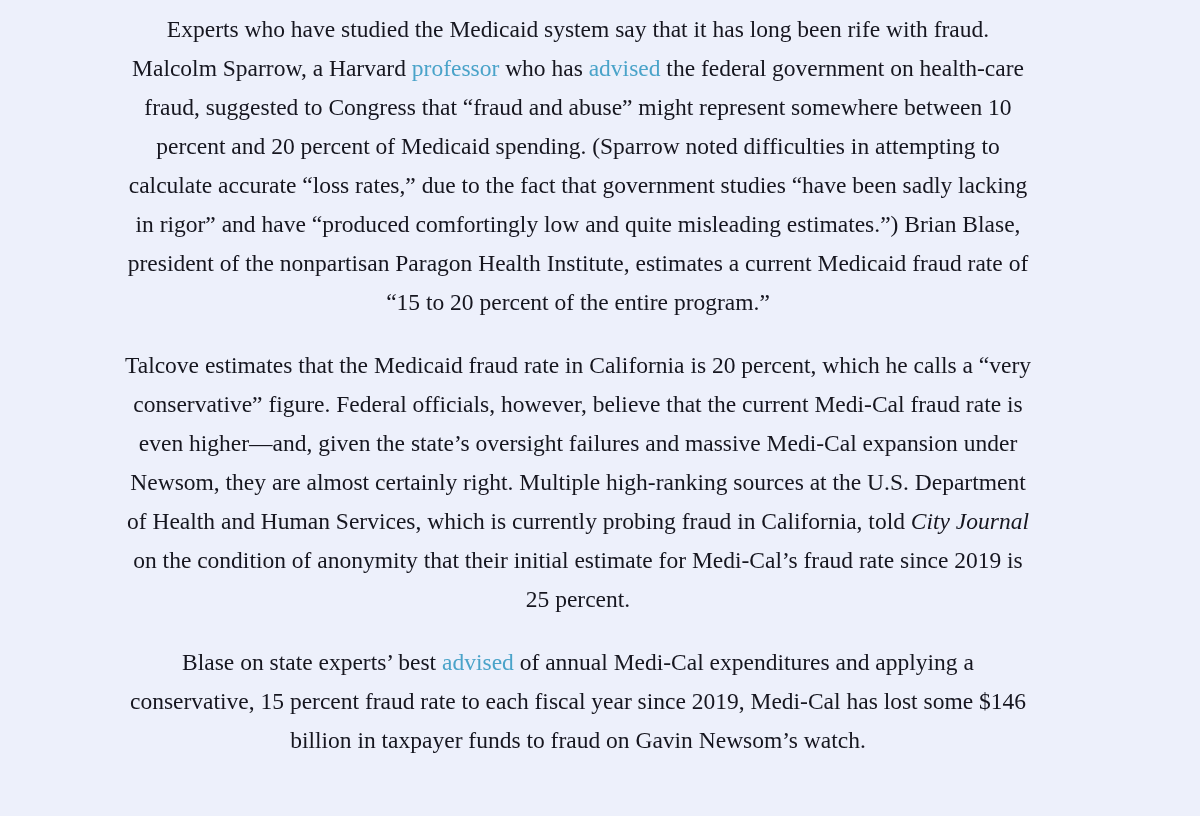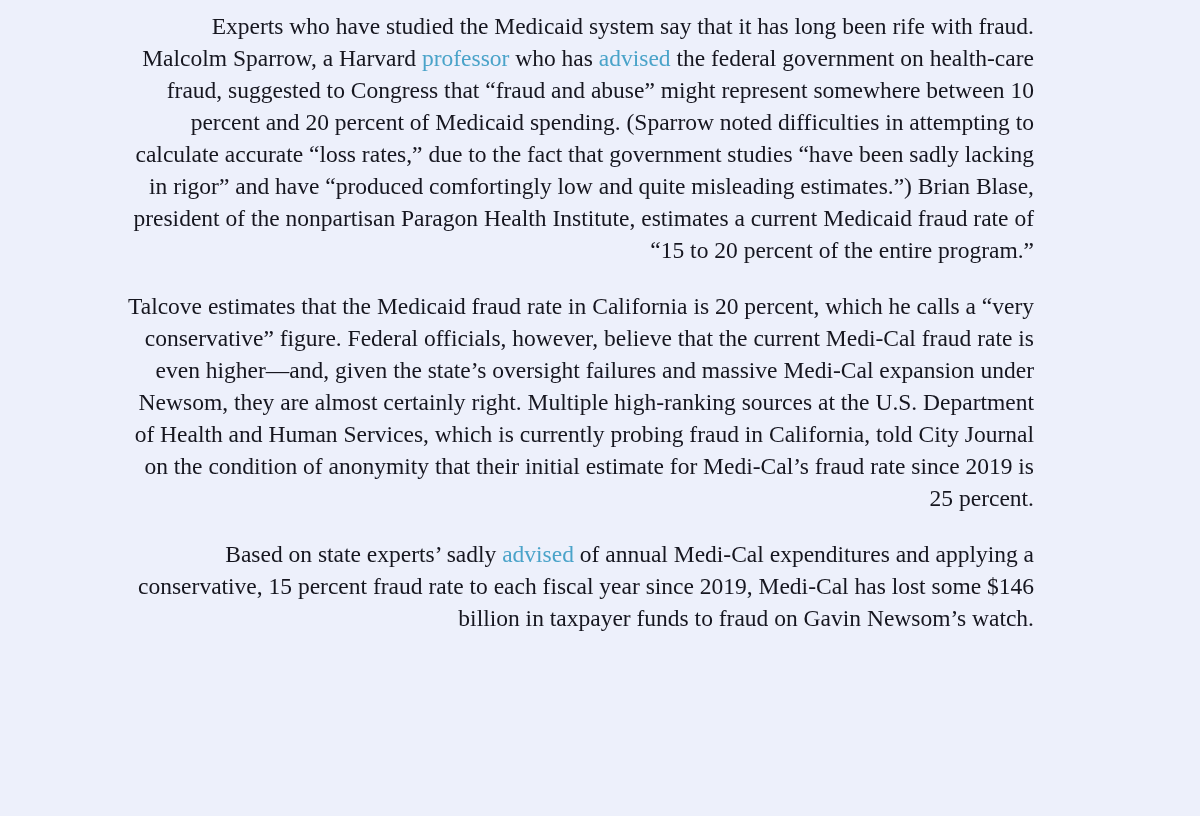--- a/index.html
+++ b/index.html
@@ -18,35 +18,35 @@
     font-family: "Liberation Serif", serif;
     color: var(--text);
   }
   .article {
     width: 912px;
     padding-top: 10px;
     margin-left: 122px;
   }
   .article p {
     font-size: 23.5px;
-    line-height: 32px;
+    line-height: 39px;
     margin-bottom: 24px;
-    text-align: right;
+    text-align: center;
   }
   .article a.link {
     color: var(--link);
     text-decoration: none;
     cursor: pointer;
   }
-  .italic { }
+  .italic { font-style: italic; }
 </style>
 </head>
 <body>
 
 <div class="article">
 
   <p><span>Experts who have studied the Medicaid system say that it has long been rife with fraud. Malcolm Sparrow, a Harvard </span><a class="link">professor</a><span> who has </span><a class="link">advised</a><span> the federal government on health-care fraud, suggested to Congress that “fraud and abuse” might represent somewhere between 10 percent and 20 percent of Medicaid spending. (Sparrow noted difficulties in attempting to calculate accurate “loss rates,” due to the fact that government studies “have been sadly lacking in rigor” and have “produced comfortingly low and quite misleading estimates.”) Brian Blase, president of the nonpartisan Paragon Health Institute, estimates a current Medicaid fraud rate of “15 to 20 percent of the entire program.”</span></p>
 
   <p><span>Talcove estimates that the Medicaid fraud rate in California is 20 percent, which he calls a “very conservative” figure. Federal officials, however, believe that the current Medi-Cal fraud rate is even higher—and, given the state’s oversight failures and massive Medi-Cal expansion under Newsom, they are almost certainly right. Multiple high-ranking sources at the U.S. Department of Health and Human Services, which is currently probing fraud in California, told </span><span class="italic">City Journal</span><span> on the condition of anonymity that their initial estimate for Medi-Cal’s fraud rate since 2019 is 25 percent.</span></p>
 
-  <p><span>Based on state experts’ sadly </span><a class="link">advised</a><span> of annual Medi-Cal expenditures and applying a conservative, 15 percent fraud rate to each fiscal year since 2019, Medi-Cal has lost some $146 billion in taxpayer funds to fraud on Gavin Newsom’s watch.</span></p>
+  <p><span>Blase on state experts’ best </span><a class="link">advised</a><span> of annual Medi-Cal expenditures and applying a conservative, 15 percent fraud rate to each fiscal year since 2019, Medi-Cal has lost some $146 billion in taxpayer funds to fraud on Gavin Newsom’s watch.</span></p>
 
 </div>
 
 </body></html>

